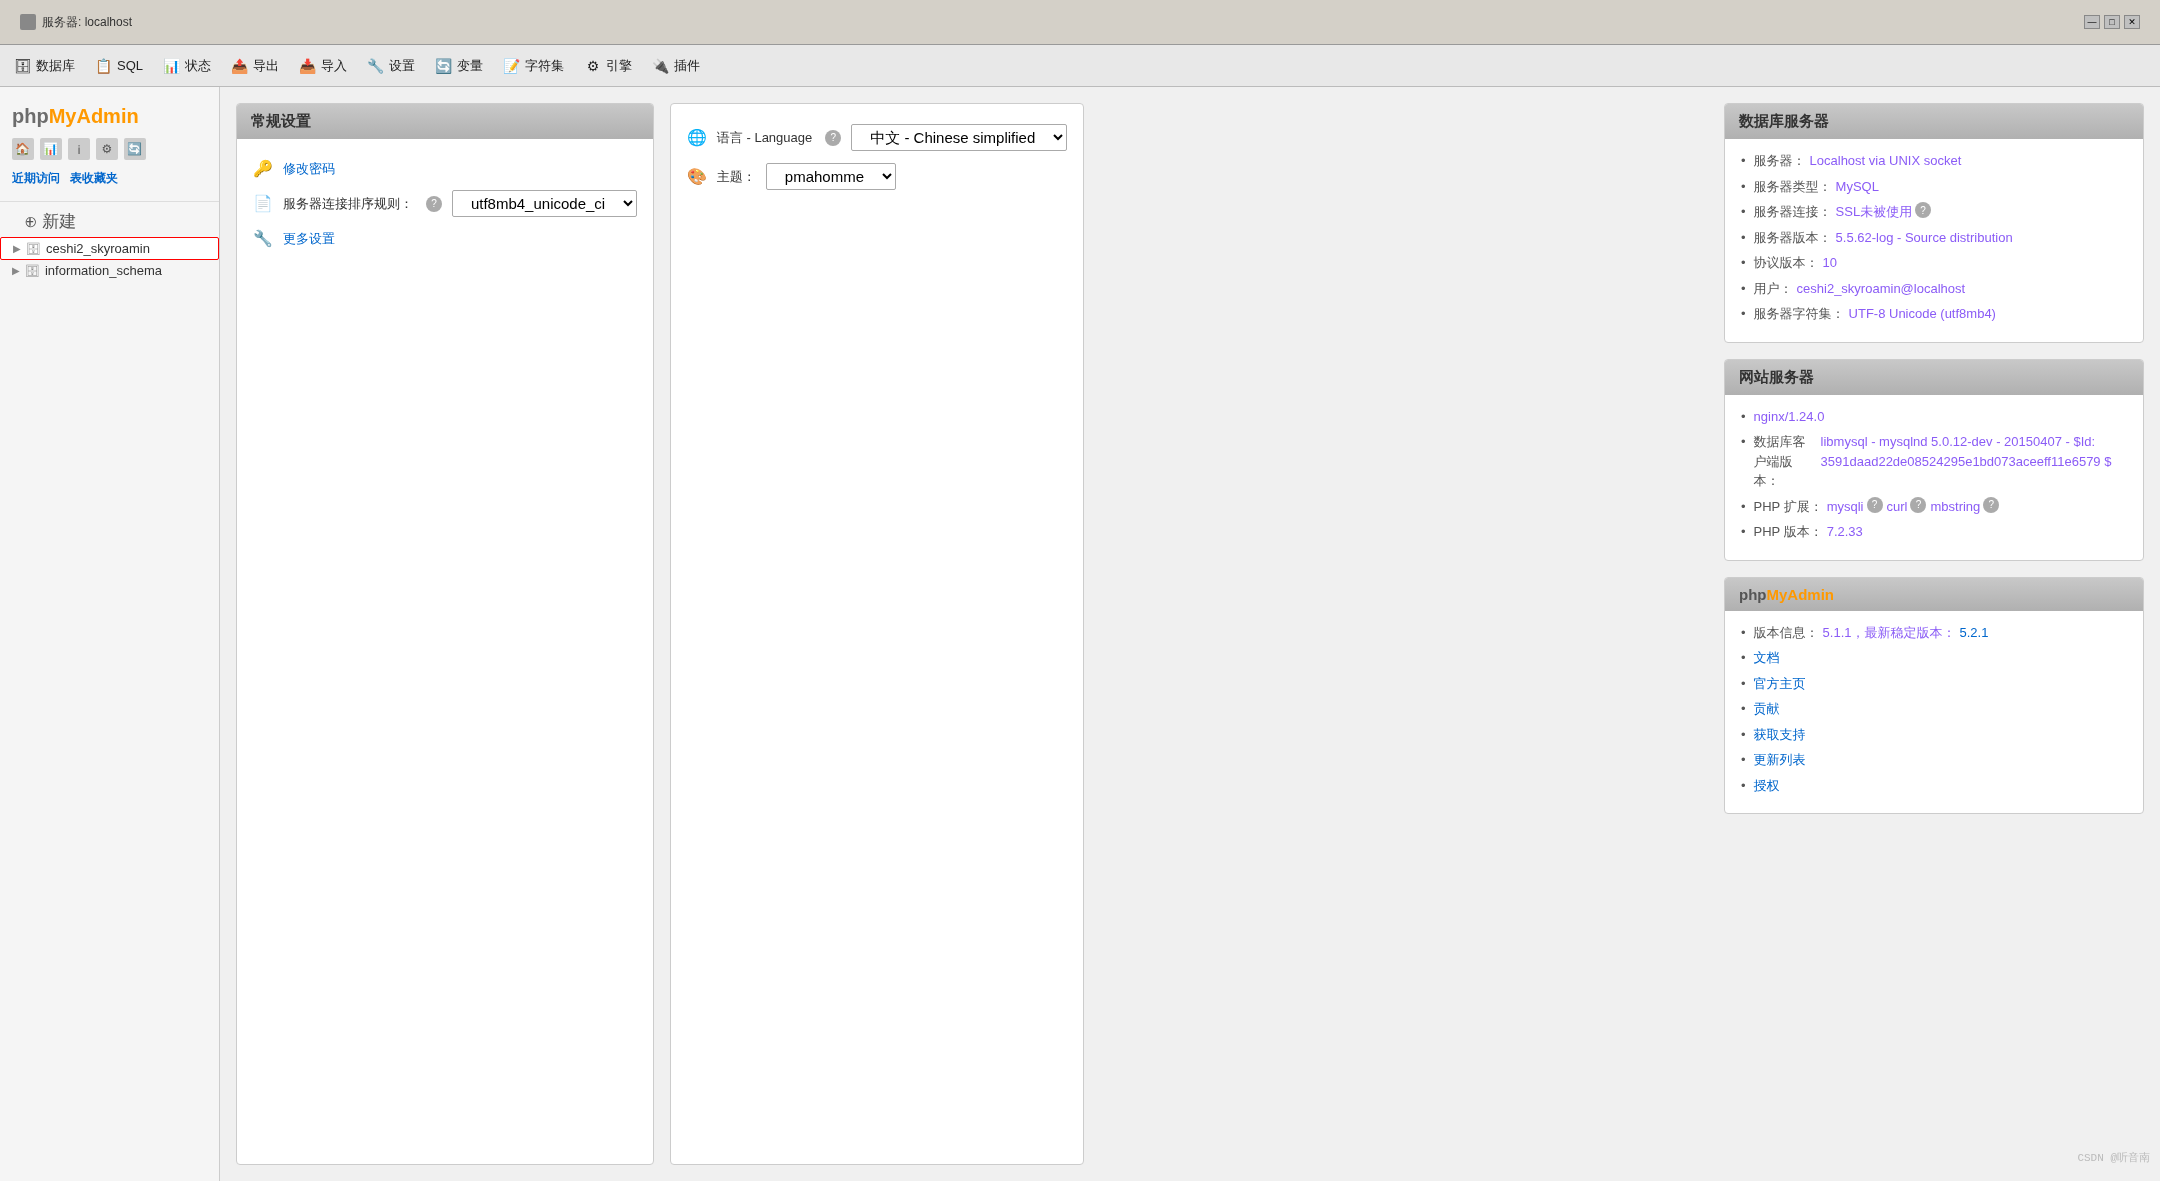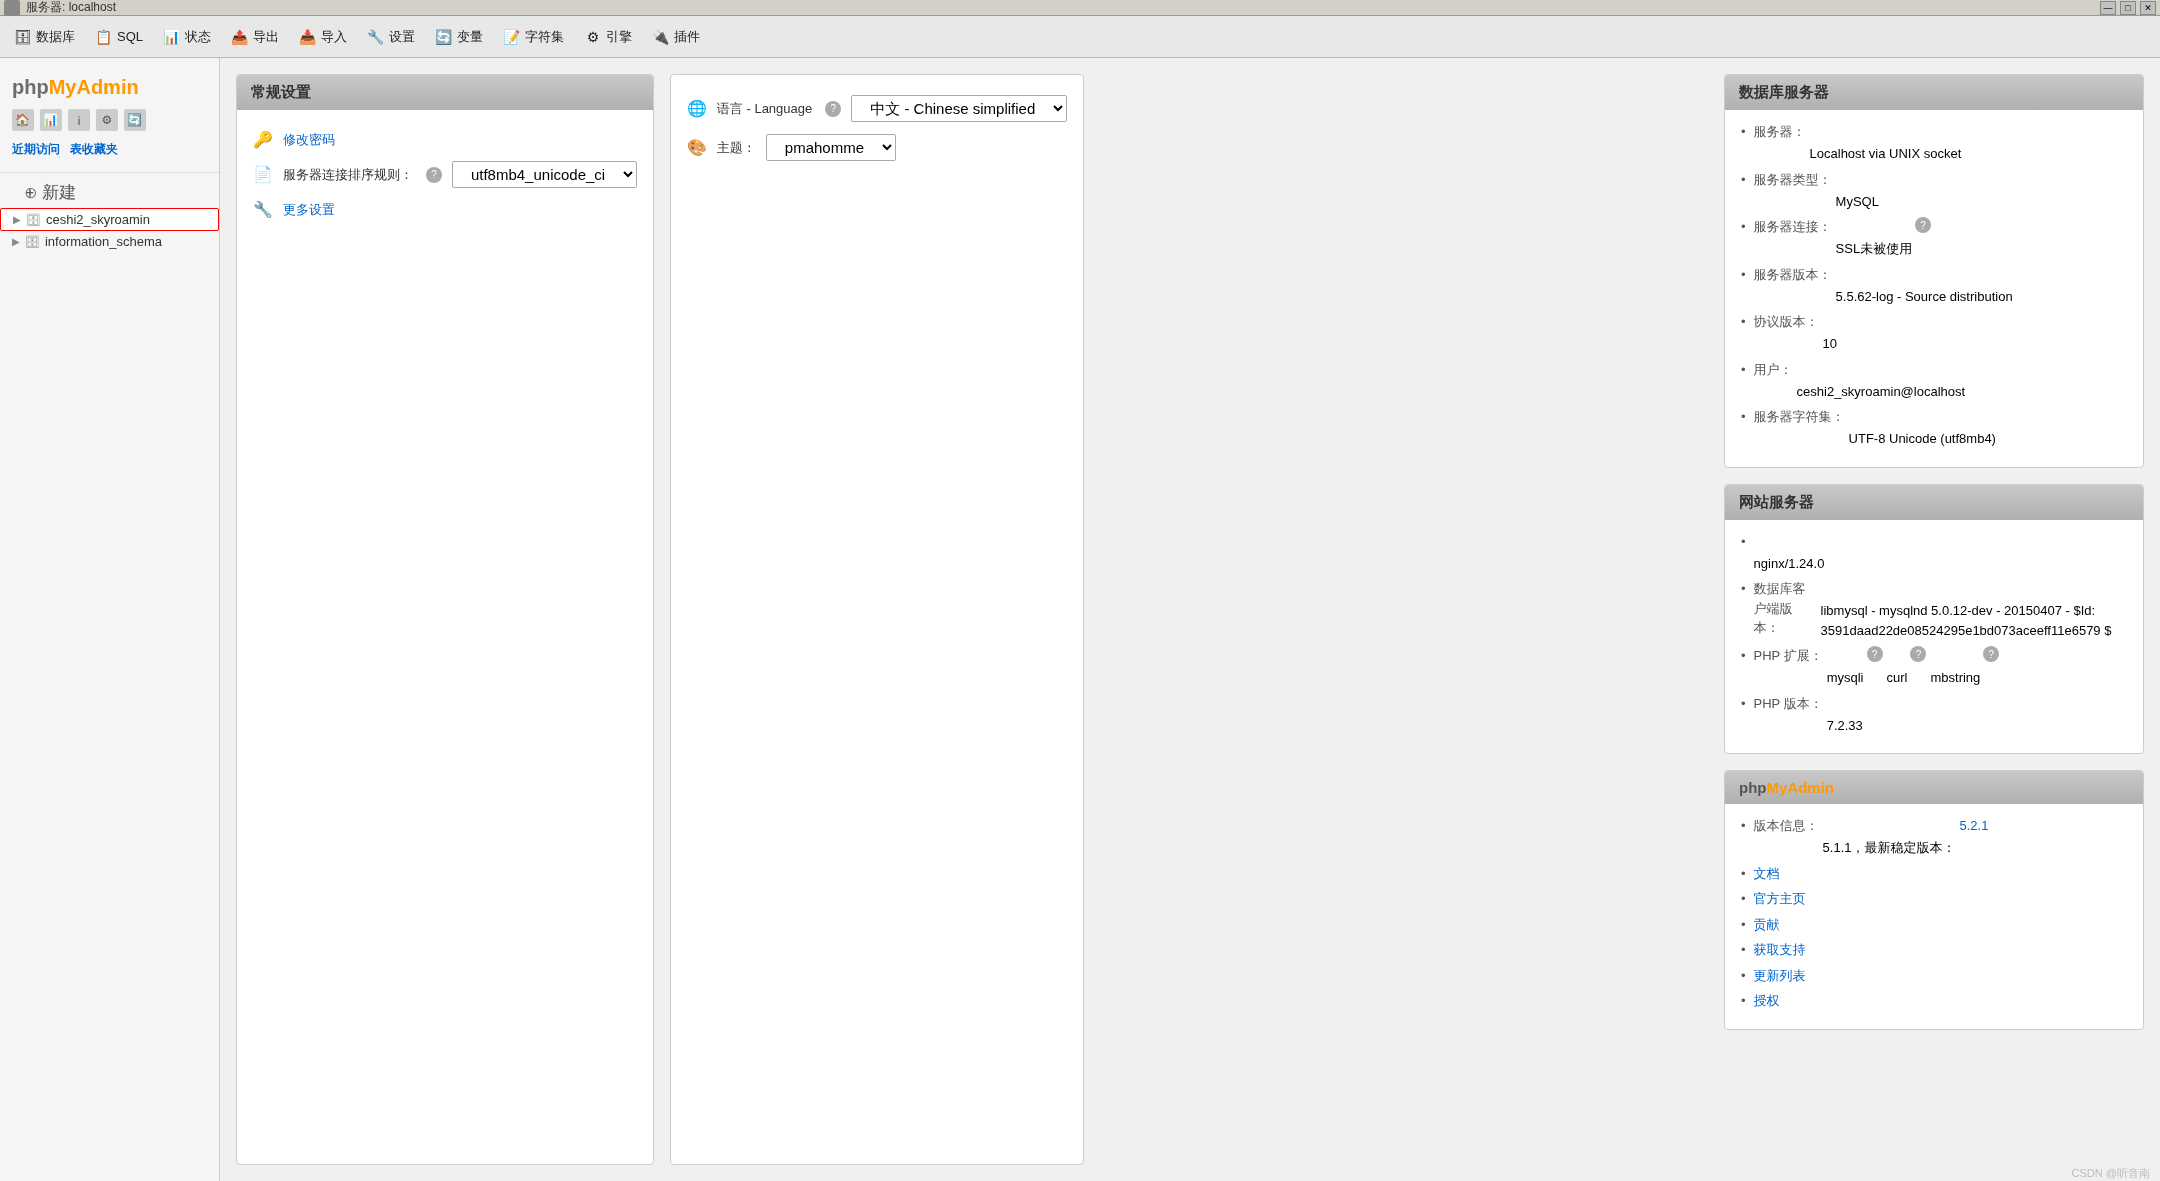--- a/index.html
+++ b/index.html
@@ -1,24 +1,24 @@
 <!DOCTYPE html>
 <html><head>
   <meta charset="utf-8">
   <style>
     * { box-sizing: border-box; margin: 0; padding: 0; }
     body { font-family: Arial, sans-serif; font-size: 13px; background: #f0f0f0; display: flex; flex-direction: column; height: 100vh; overflow: hidden; }
 
     
     .window-bar {
       background: #d4d0c8;
-      height: 16px;
-      display: flex;
-      align-items: center;
-      padding: 0 4px;
+      height: 45px;
+      display: flex;
+      align-items: center;
+      padding: 0 20px;
       border-bottom: 1px solid #999;
       flex-shrink: 0;
     }
     .window-bar-icon {
       width: 16px; height: 16px; background: #888; border-radius: 2px; margin-right: 6px;
     }
     .window-bar-title { font-size: 12px; color: #333; }
     .window-bar-controls { margin-left: auto; display: flex; gap: 4px; }
     .win-btn { width: 16px; height: 14px; background: #c0c0c0; border: 1px solid #888; font-size: 9px; display: flex; align-items: center; justify-content: center; cursor: pointer; }
 
@@ -191,21 +191,21 @@
     .info-item {
       display: flex;
       align-items: flex-start;
       margin-bottom: 6px;
       font-size: 13px;
       color: #333;
       line-height: 1.5;
     }
     .info-bullet { margin-right: 8px; color: #555; flex-shrink: 0; }
     .info-label { color: #555; margin-right: 4px; }
-    .info-value { color: #000000; margin-top: 22px; }
+    .info-value { color: #8b5cf6; }
     .info-link { color: #0066cc; text-decoration: none; }
     .info-badge {
       display: inline-flex; align-items: center; justify-content: center;
       width: 16px; height: 16px;
       background: #aaa;
       border-radius: 50%;
       color: #fff;
       font-size: 10px;
       margin-left: 3px;
       cursor: pointer;
@@ -213,24 +213,25 @@
     .php-orange { color: #f90; }
     .php-gray { color: #555; }
 
     
     ::-webkit-scrollbar { width: 12px; }
     ::-webkit-scrollbar-track { background: #f0f0f0; }
     ::-webkit-scrollbar-thumb { background: #bbb; border: 1px solid #aaa; }
 
     .watermark {
       position: fixed;
-      bottom: 0;
+      bottom: 16px;
       right: 10px;
       font-size: 11px;
       color: #bbb;
+      font-family: Liberation Mono, monospace;
     }
   </style>
 </head>
 <body>
 
 <div class="window-bar">
   <div class="window-bar-icon"></div>
   <span class="window-bar-title">服务器: localhost</span>
   <div class="window-bar-controls">
     <div class="win-btn">—</div>

